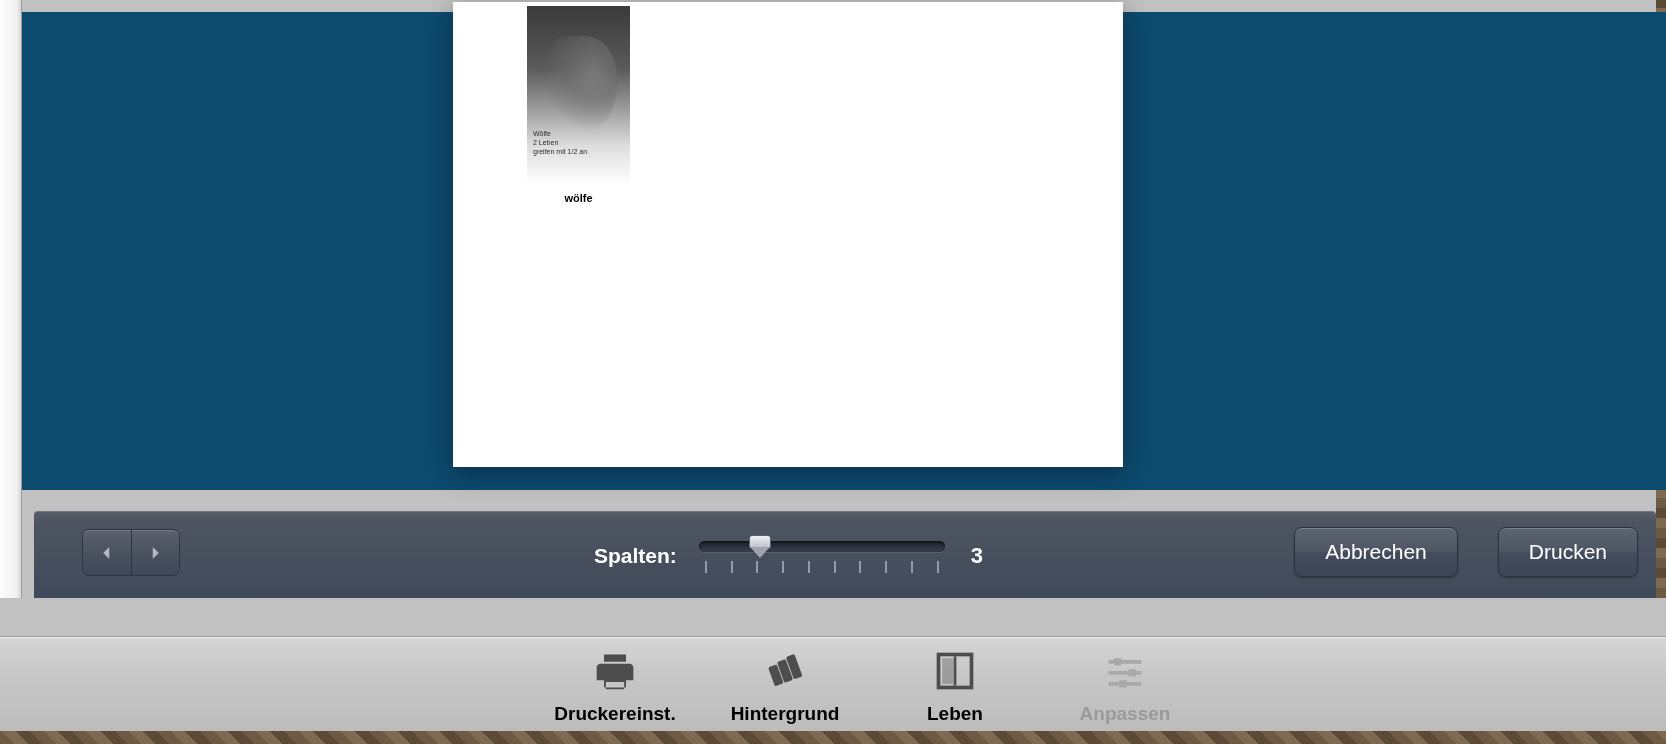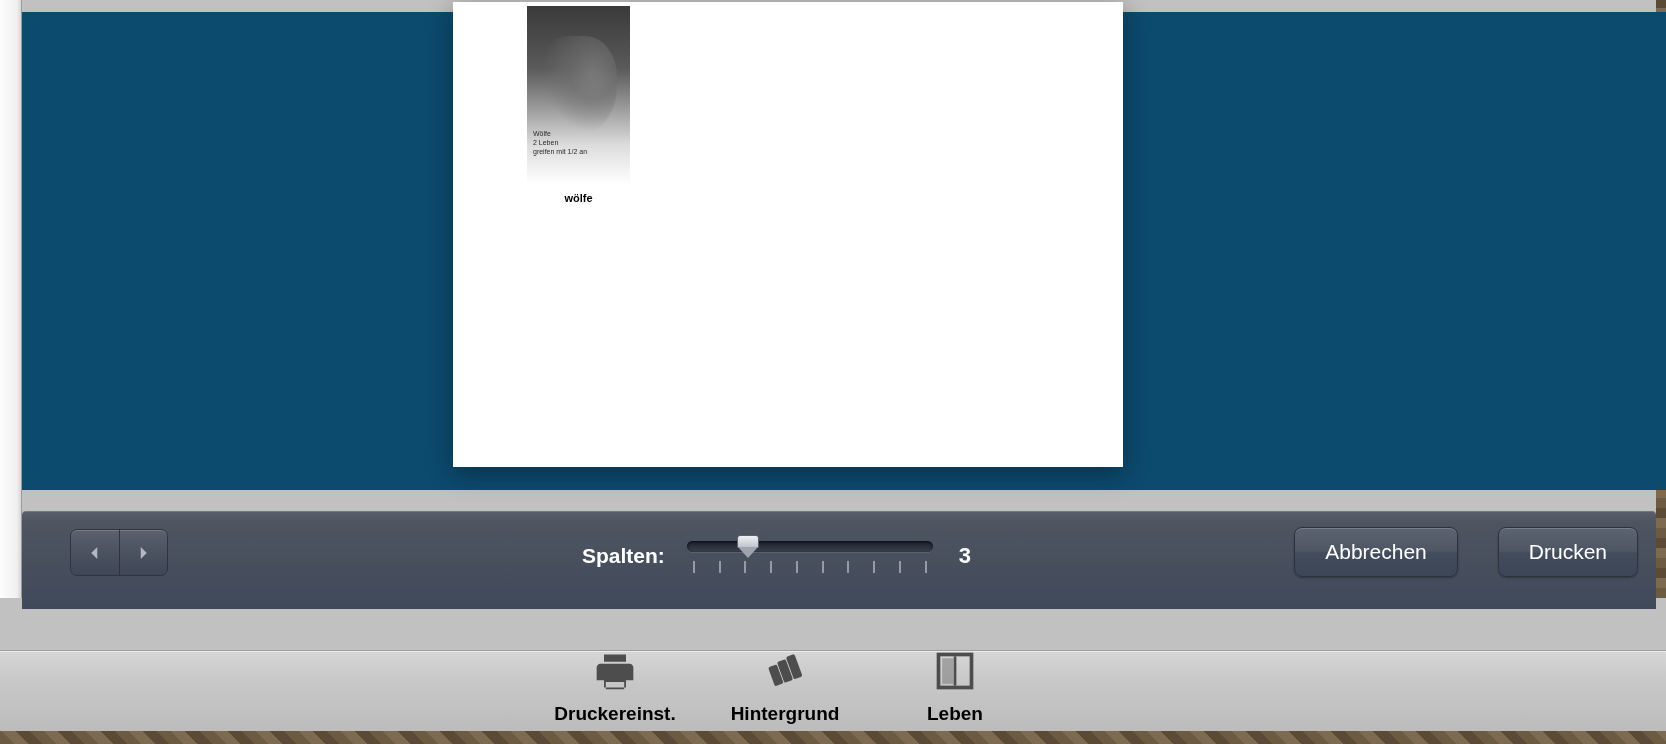--- a/index.html
+++ b/index.html
@@ -13,21 +13,21 @@
 .canvas-area { position: absolute; left: 22px; top: 0; right: 0; height: 478px; background: #0c4a6e; margin-top: 12px; }
 .page { position: absolute; left: 431px; top: -10px; width: 670px; height: 465px; background: #ffffff; box-shadow: 0 6px 24px rgba(0,0,0,0.35); }
 
 
 .card { position: absolute; left: 74px; top: 4px; width: 103px; height: 178px; background: linear-gradient(to bottom, #3a3a3a 0%, #5a5a5a 35%, #939393 55%, #dcdcdc 78%, #ffffff 100%); overflow: hidden; }
 .card .wolf-body { position:absolute; left:10px; top:30px; width:80px; height:100px; background: radial-gradient(ellipse at 70% 35%, #8b8b8b 0%, #6f6f6f 30%, rgba(0,0,0,0) 65%); opacity:0.55; border-radius:40% 40% 50% 50%; }
 .card .card-text { position: absolute; left: 6px; bottom: 28px; font-size: 7px; line-height: 9px; color: #2b2b2b; font-weight: 500; }
 .caption { position: absolute; left: 74px; top: 190px; width: 103px; text-align: center; font-size: 11px; font-weight: 600; color: #000; }
 
 
-.control-bar { position: absolute; left: 22px; right: 10px; top: 511px; height: 98px; background: linear-gradient(to bottom, #595f6b 0%, #4e5561 12%, #48505e 50%, #40495a 100%); border-radius: 4px 4px 0 0; box-shadow: inset 0 1px 0 rgba(255,255,255,0.15); text-align: center; }
+.control-bar { position: absolute; left: 34px; right: 10px; top: 511px; height: 87px; background: linear-gradient(to bottom, #595f6b 0%, #4e5561 12%, #48505e 50%, #40495a 100%); border-radius: 4px 4px 0 0; box-shadow: inset 0 1px 0 rgba(255,255,255,0.15); text-align: center; }
 
 
 .nav-group { position: absolute; left: 48px; top: 18px; width: 98px; height: 47px; display: flex; }
 .nav-btn { flex: 1; display:flex; align-items:center; justify-content:center; background: linear-gradient(to bottom, #5b616d 0%, #4b5260 50%, #3f4757 100%); border: 1px solid #2f3540; box-shadow: inset 0 1px 0 rgba(255,255,255,0.18); cursor: pointer; }
 .nav-btn:first-child { border-radius: 7px 0 0 7px; }
 .nav-btn:last-child { border-radius: 0 7px 7px 0; margin-left: -1px; }
 .nav-btn svg { width: 18px; height: 18px; fill: #b2b8c4; }
 
 
 .slider-group { position: absolute; left: 560px; top: 24px; display: flex; align-items: center; }
@@ -39,21 +39,21 @@
 .knob { position: absolute; top: 0; width: 22px; height: 24px; transform: translateX(-50%); }
 .knob .k-top { width: 22px; height: 13px; background: linear-gradient(to bottom, #eef0f3 0%, #c0c4cb 100%); border: 1px solid #5c6270; border-radius: 3px 3px 0 0; }
 .knob .k-bot { width: 0; height: 0; margin: -1px auto 0; border-left: 10px solid transparent; border-right: 10px solid transparent; border-top: 11px solid #9fa4ae; }
 .slider-value { color: #fff; font-size: 22px; font-weight: 600; margin-left: 26px; }
 
 
 .actions { position: absolute; right: 18px; top: 16px; display: flex; gap: 40px; }
 .btn { height: 50px; padding: 0 30px; display: flex; align-items: center; justify-content: center; color: #fff; font-size: 21px; font-weight: 500; border-radius: 8px; border: 1px solid #2c3240; background: linear-gradient(to bottom, #5c6370 0%, #4e5664 48%, #434c5c 52%, #3d4656 100%); box-shadow: inset 0 1px 0 rgba(255,255,255,0.18), 0 1px 2px rgba(0,0,0,0.3); cursor: pointer; }
 
 
-.toolbar { position: absolute; left: 0; right: 0; bottom: 13px; height: 81px; background: linear-gradient(to bottom, #d6d6d6 0%, #c7c7c7 40%, #bcbcbc 100%); border-top: 1px solid #9d9d9d; box-shadow: inset 0 1px 0 rgba(255,255,255,0.55); display: flex; justify-content: flex-start; align-items: flex-end; padding-bottom: 6px; }
+.toolbar { position: absolute; left: 0; right: 0; bottom: 13px; height: 95px; background: linear-gradient(to bottom, #d6d6d6 0%, #c7c7c7 40%, #bcbcbc 100%); border-top: 1px solid #9d9d9d; box-shadow: inset 0 1px 0 rgba(255,255,255,0.55); display: flex; justify-content: flex-start; align-items: flex-end; padding-bottom: 6px; }
 .spacer { flex: 0 0 530px; }
 .tb-item { display: flex; flex-direction: column; align-items: center; width: 170px; cursor: pointer; }
 .tb-item .ico { height: 48px; display: flex; align-items: center; justify-content: center; margin-bottom: 8px; }
 .tb-item .ico svg { width: 44px; height: 44px; fill: #4d4d4d; }
 .tb-item.disabled .ico svg { fill: #a9a9a9; }
 .tb-item .lbl { font-size: 19px; font-weight: 700; color: #000; }
 .tb-item.disabled .lbl { color: #9a9a9a; }
 
 
 .desk-strip { position: absolute; left: 0; right: 0; bottom: 0; height: 13px; background: repeating-linear-gradient(45deg, #6c5a43 0 10px, #7e6a50 10px 20px, #5a4a36 20px 30px); }
@@ -153,16 +153,29 @@
     <div class="ico">
       <svg viewBox="0 0 48 48">
           <rect x="6" y="6" width="36" height="36" fill="none" stroke="#4d4d4d" stroke-width="4"></rect>
           <rect x="10" y="10" width="12" height="28" fill="#4d4d4d" opacity="0.35"></rect>
           <line x1="24" y1="8" x2="24" y2="40" stroke="#4d4d4d" stroke-width="3"></line>
         </svg>
     </div>
     <div class="lbl">Leben</div>
   </div>
 
+  <div class="tb-item disabled">
+    <div class="ico">
+      <svg viewBox="0 0 48 48">
+          <line x1="6" y1="14" x2="42" y2="14" stroke="#a9a9a9" stroke-width="4"></line>
+          <rect x="12" y="10" width="8" height="8" fill="#a9a9a9"></rect>
+          <line x1="6" y1="26" x2="42" y2="26" stroke="#a9a9a9" stroke-width="4"></line>
+          <rect x="28" y="22" width="8" height="8" fill="#a9a9a9"></rect>
+          <line x1="6" y1="38" x2="42" y2="38" stroke="#a9a9a9" stroke-width="4"></line>
+          <rect x="18" y="34" width="8" height="8" fill="#a9a9a9"></rect>
+        </svg>
+    </div>
+    <div class="lbl">Anpassen</div>
+  </div>
 
 </div>
 
 <div class="desk-strip"></div>
 
 </body></html>

